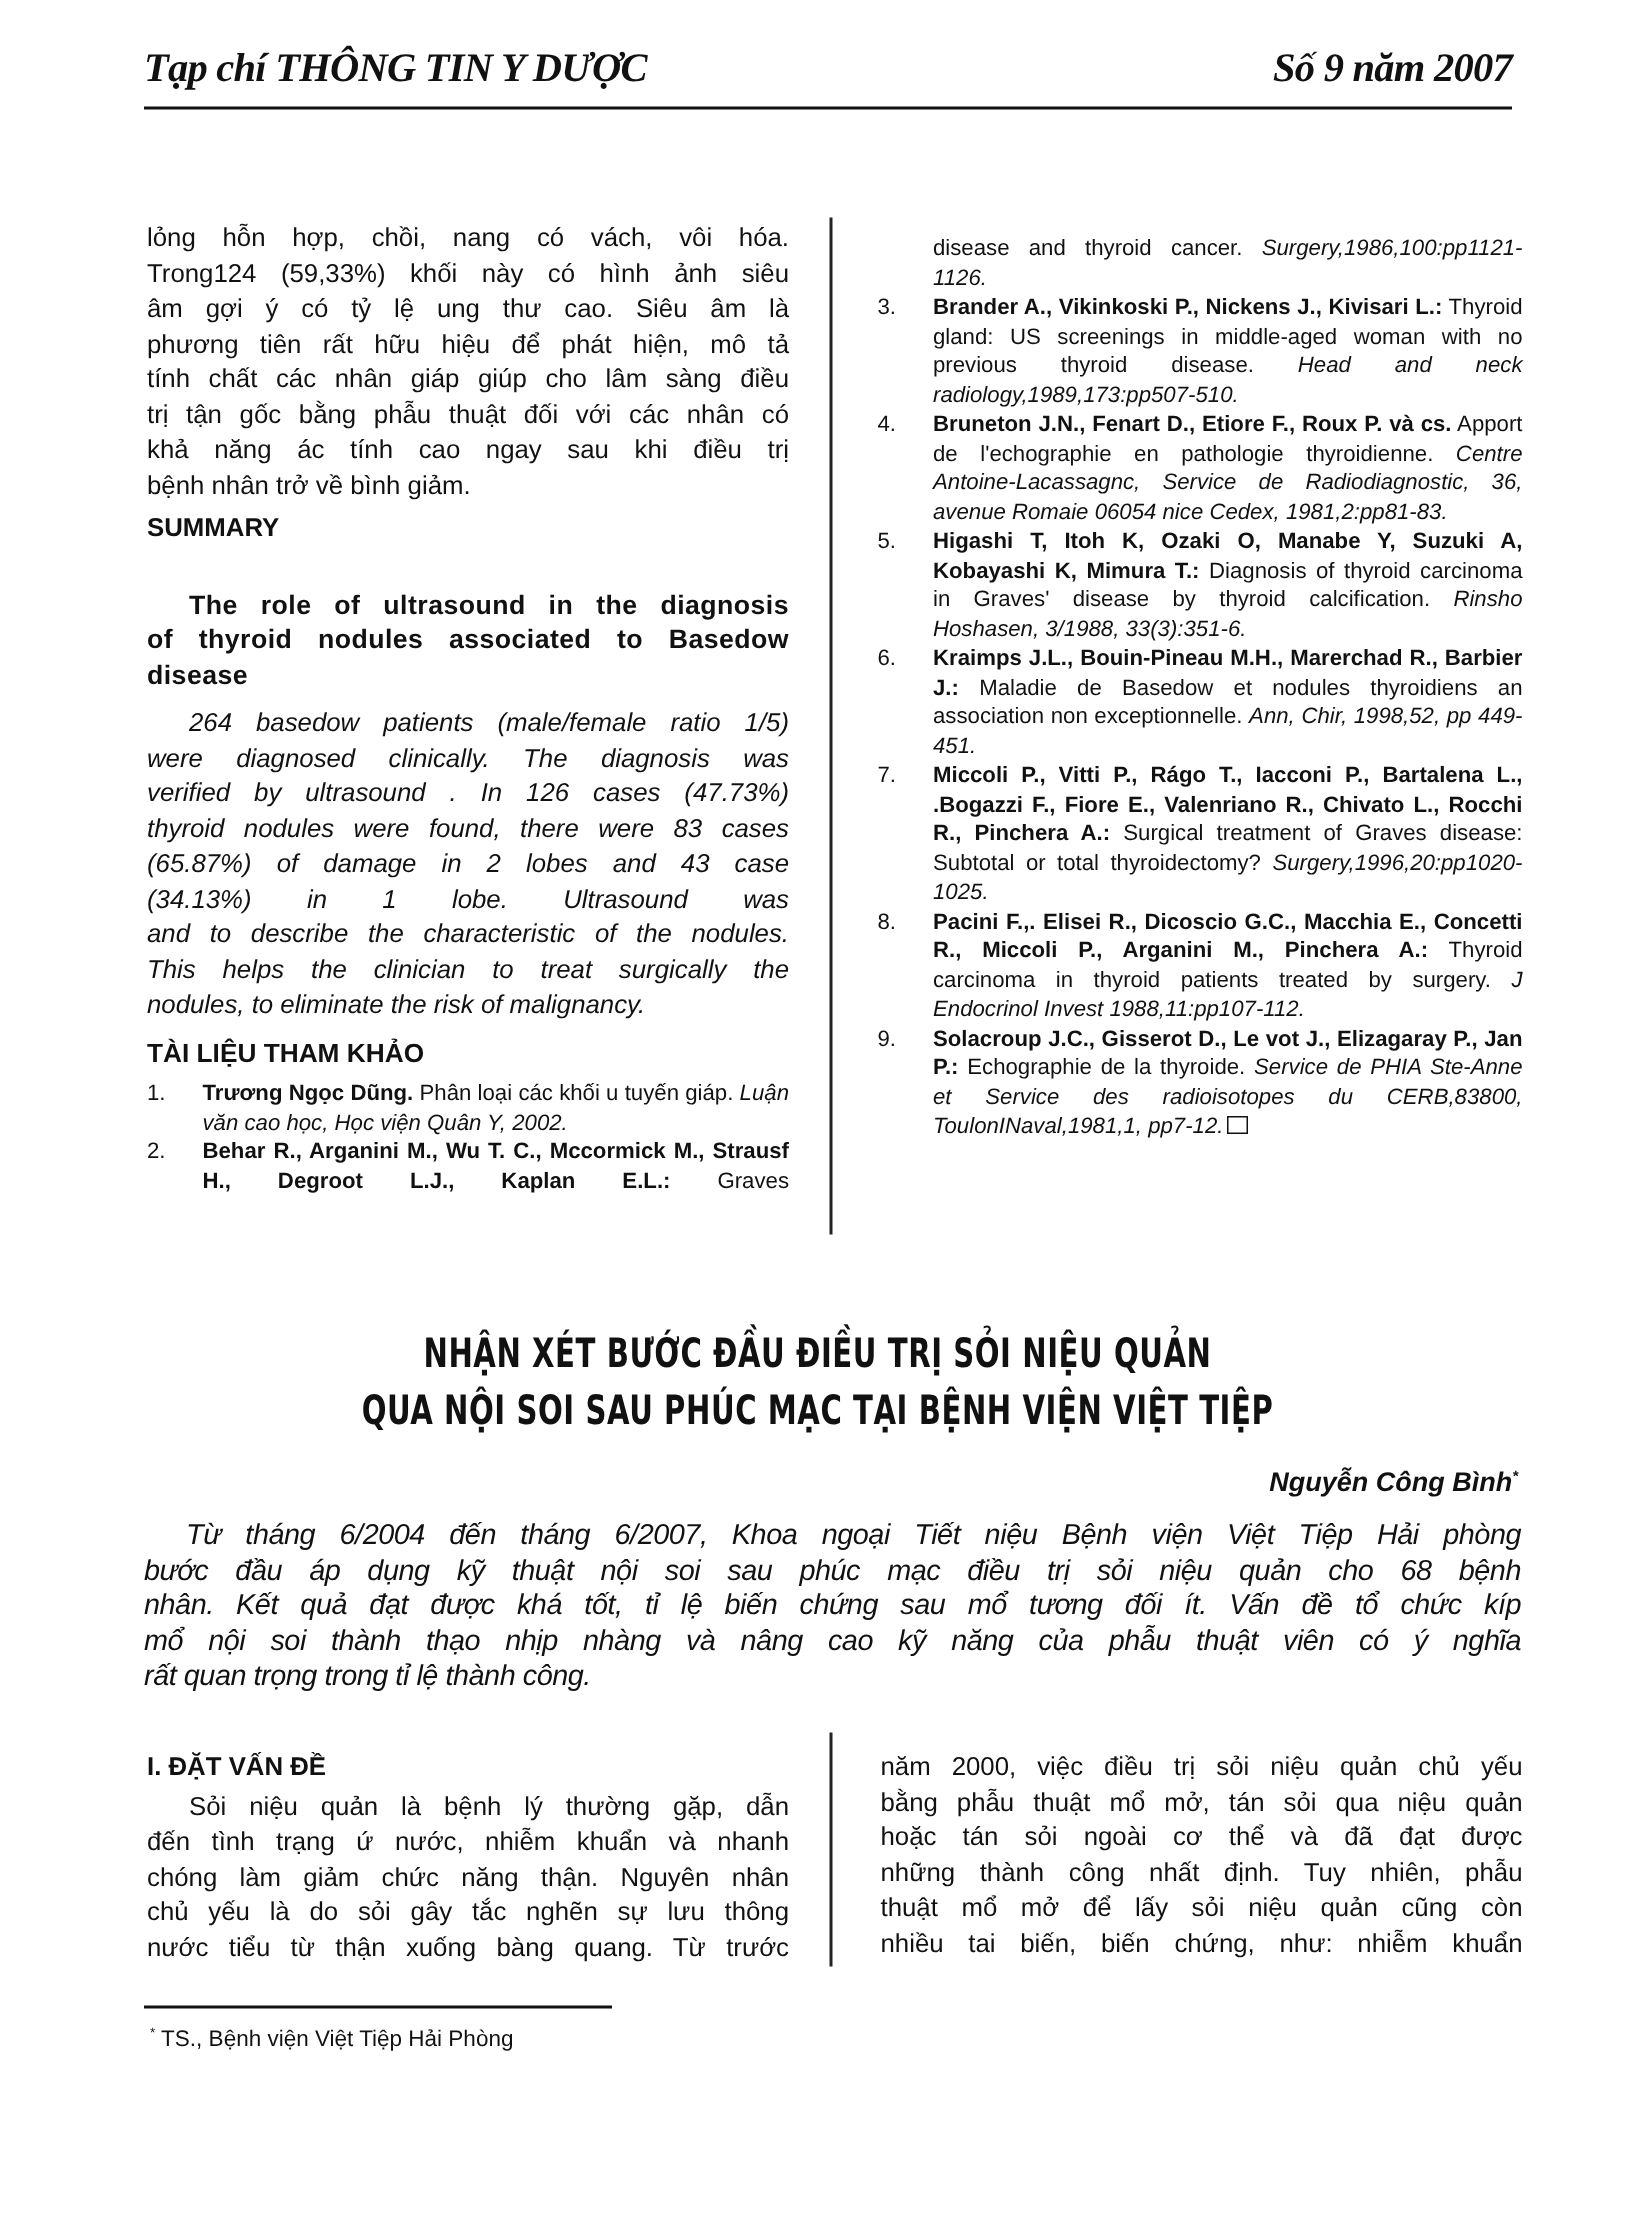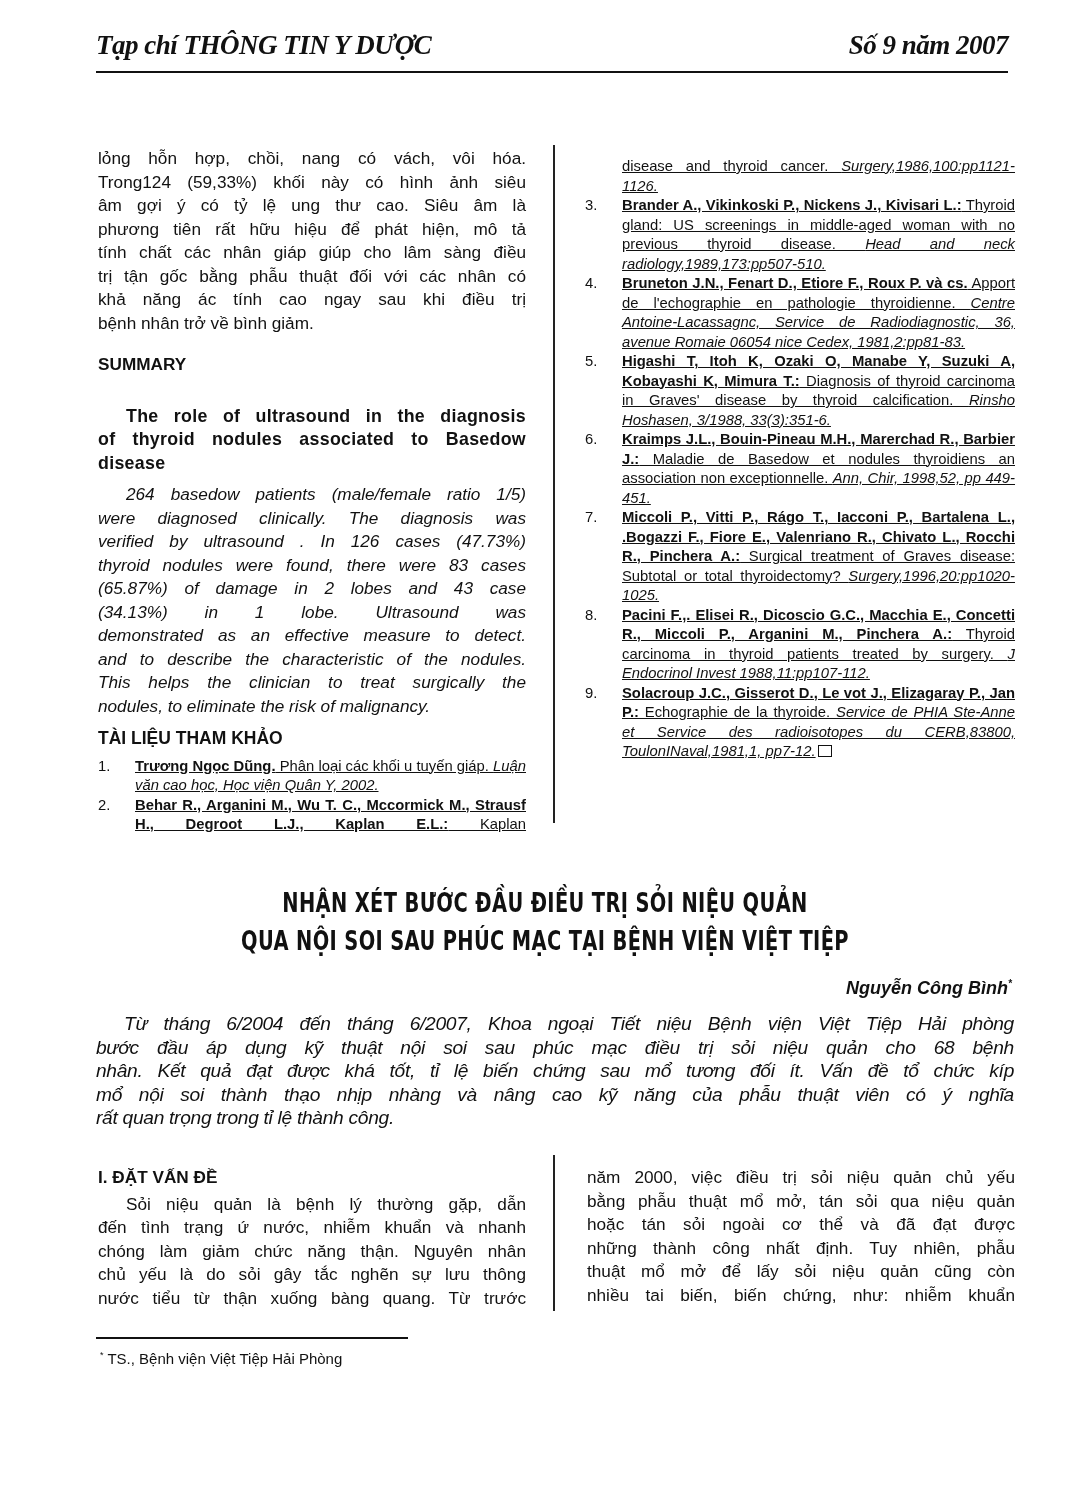--- a/index.html
+++ b/index.html
@@ -8,21 +8,21 @@
   .header-left, .header-right { font-family:"Liberation Serif", serif; font-style:italic; font-weight:bold; font-size:27px; letter-spacing:-0.5px; top:30px; }
   .header-left { left:96px;text-align:center; }
   .header-right { right:82px; }
   .header-rule { left:96px; width:912px; top:71px; height:2px; background:#111; }
   .col { position:absolute; font-size:17.2px; line-height:23.5px; }
   .line { display:block; text-align:justify; text-align-last:justify; white-space:nowrap; }
   .line.last { text-align-last:left; }
   .h-bold { font-weight:bold; }
   .summary-title { font-weight:bold; font-size:17.8px; line-height:23.5px; letter-spacing:0.3px; }
   .abstract-en { font-style:italic; }
-  .ref-list { list-style:none; margin:0; padding:0; font-size:14.8px; line-height:19.5px;text-decoration:underline; }
+  .ref-list { list-style:none; margin:0; padding:0; font-size:14.8px; line-height:19.5px; }
   .ref-item { position:relative; padding-left:37px; text-align:justify; }
   .ref-num { position:absolute; left:0; top:0; }
   .ref-authors { font-weight:bold; }
   .ref-source { font-style:italic; }
   .col-divider { position:absolute; width:2px; background:#222; }
   .article-title { left:0; width:1090px; text-align:center; font-family:"DejaVu Sans", sans-serif; font-weight:bold; font-size:27px; line-height:38px; transform:scaleX(0.72); transform-origin:545px 0; letter-spacing:0.5px; }
   .author { right:78px; top:978px; font-style:italic; font-weight:bold; font-size:18px; }
   .author sup { font-size:10px; vertical-align:super; }
   .abstract-vi { left:96px; width:918px; top:1012px; font-family:"Liberation Sans", sans-serif; font-style:italic; font-size:19.2px; line-height:23.5px; }
   .abstract-vi .line { letter-spacing:-0.3px; }
@@ -44,51 +44,50 @@
     <span class="line">lỏng hỗn hợp, chồi, nang có vách, vôi hóa.</span>
     <span class="line">Trong124 (59,33%) khối này có hình ảnh siêu</span>
     <span class="line">âm gợi ý có tỷ lệ ung thư cao. Siêu âm là</span>
     <span class="line">phương tiên rất hữu hiệu để phát hiện, mô tả</span>
     <span class="line">tính chất các nhân giáp giúp cho lâm sàng điều</span>
     <span class="line">trị tận gốc bằng phẫu thuật đối với các nhân có</span>
     <span class="line">khả năng ác tính cao ngay sau khi điều trị</span>
     <span class="line last">bệnh nhân trở về bình giảm.</span>
   </div>
 
-  <div class="h-bold" style="margin-top:18px;">SUMMARY</div>
+  <div class="h-bold" style="margin-top:5px;">SUMMARY</div>
 
   <div class="summary-title" style="margin-top:7px;">
     <span class="line" style="padding-left:28px;margin-top:28px;">The role of ultrasound in the diagnosis</span>
     <span class="line">of thyroid nodules associated to Basedow</span>
     <span class="line last">disease</span>
   </div>
 
   <div class="abstract-en" style="margin-top:8px;">
     <span class="line" style="padding-left:28px;">264 basedow patients (male/female ratio 1/5)</span>
     <span class="line">were diagnosed clinically. The diagnosis was</span>
     <span class="line">verified by ultrasound . In 126 cases (47.73%)</span>
     <span class="line">thyroid nodules were found, there were 83 cases</span>
     <span class="line">(65.87%) of damage in 2 lobes and 43 case</span>
     <span class="line">(34.13%) in 1 lobe. Ultrasound was</span>
-    <span class="line">demonstrated as an effective measure to detect.</span>
     <span class="line">and to describe the characteristic of the nodules.</span>
     <span class="line">This helps the clinician to treat surgically the</span>
     <span class="line last">nodules, to eliminate the risk of malignancy.</span>
   </div>
 
   <div class="h-bold" style="margin-top:9px; font-size:17.5px;">TÀI LIỆU THAM KHẢO</div>
 
   <ol class="ref-list" style="margin-top:6px;">
     <li class="ref-item">
       <span class="ref-num">1.</span>
       <span class="ref-authors">Trương Ngọc Dũng.</span><span> Phân loại các khối u tuyến giáp. </span><span class="ref-source">Luận văn cao học, Học viện Quân Y, 2002.</span>
     </li>
     <li class="ref-item" style="text-align-last:justify;">
       <span class="ref-num">2.</span>
-      <span class="ref-authors">Behar R., Arganini M., Wu T. C., Mccormick M., Strausf H., Degroot L.J., Kaplan E.L.:</span><span> Kaplan</span>
+      <span class="ref-authors">Behar R., Arganini M., Wu T. C., Mccormick M., Strausf H., Degroot L.J., Kaplan E.L.:</span><span> Graves</span>
     </li>
   </ol>
 </div>
 
 <div class="col-divider" style="left:553px; top:145px; height:678px;"></div>
 
 <div class="col" style="left:585px; top:157px; width:430px;">
   <ol class="ref-list">
     <li class="ref-item">
       <span>disease and thyroid cancer. </span><span class="ref-source">Surgery,1986,100:pp1121-1126.</span>

